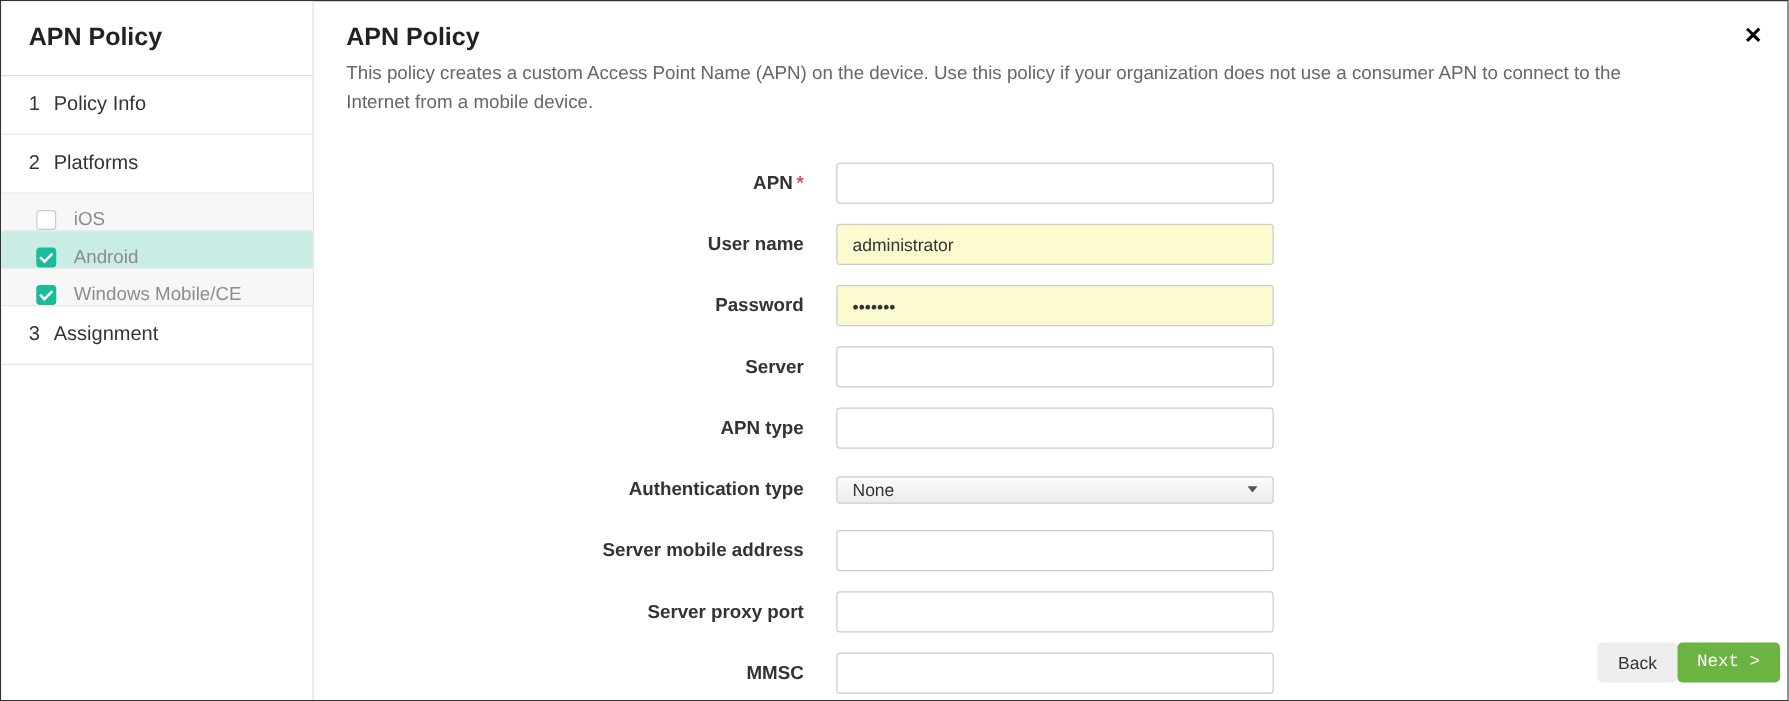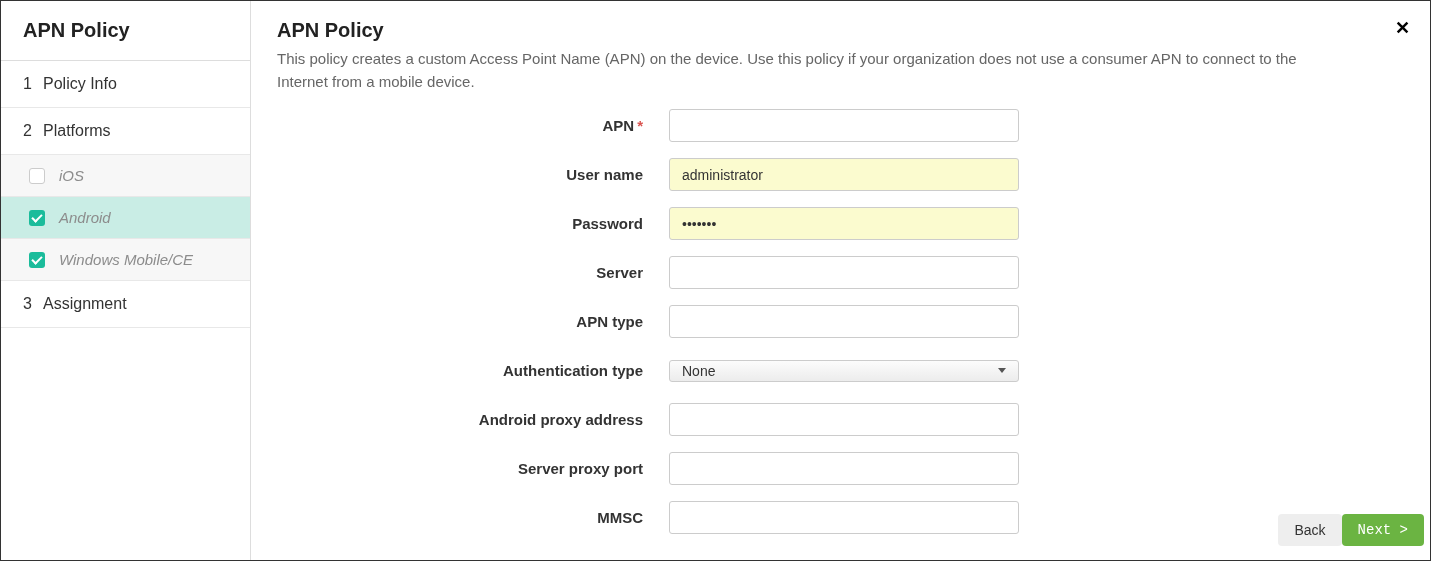--- a/index.html
+++ b/index.html
@@ -41,30 +41,29 @@
       color: #333;
       border-bottom: 1px solid #e8e8e8;
       cursor: pointer;
       display: flex;
       gap: 10px;
     }
     .nav-step .num {
       min-width: 10px;
     }
     .platform-item {
-      padding: 12px 22px 12px 28px;
+      padding: 12px 22px 0 28px;
       font-size: 15px;
       color: #8c8c8c;
       border-bottom: 1px solid #e8e8e8;
       cursor: pointer;
       display: flex;
       gap: 14px;
       align-items: center;
       background: #f7f7f7;
-      font-style: italic;
     }
     .platform-item.selected {
       background: #c9ede5;
     }
     .chk {
       width: 16px;
       height: 16px;
       border-radius: 3px;
       display: flex;
       align-items: center;
@@ -105,21 +104,21 @@
     .main-title {
       font-size: 20px;
       font-weight: 700;
       color: #222;
       margin-bottom: 6px;
     }
     .main-desc {
       font-size: 15px;
       color: #666;
       line-height: 1.5;
-      margin-bottom: 8px;
+      margin-bottom: 29px;
       max-width: 1050px;
     }
     .form {
       display: flex;
       flex-direction: column;
     }
     .form-row {
       display: flex;
       align-items: center;
       min-height: 49px;
@@ -269,21 +268,21 @@
 
       <div class="form-row">
         <div class="form-label">Authentication type</div>
         <div class="select-wrap">
           <span>None</span>
           <span class="caret-down"></span>
         </div>
       </div>
 
       <div class="form-row">
-        <div class="form-label">Android proxy address</div>
+        <div class="form-label">Server mobile address</div>
         <input class="form-control" value="" style="">
       </div>
 
       <div class="form-row">
         <div class="form-label">Server proxy port</div>
         <input class="form-control" value="" style="">
       </div>
 
       <div class="form-row">
         <div class="form-label">MMSC</div>

